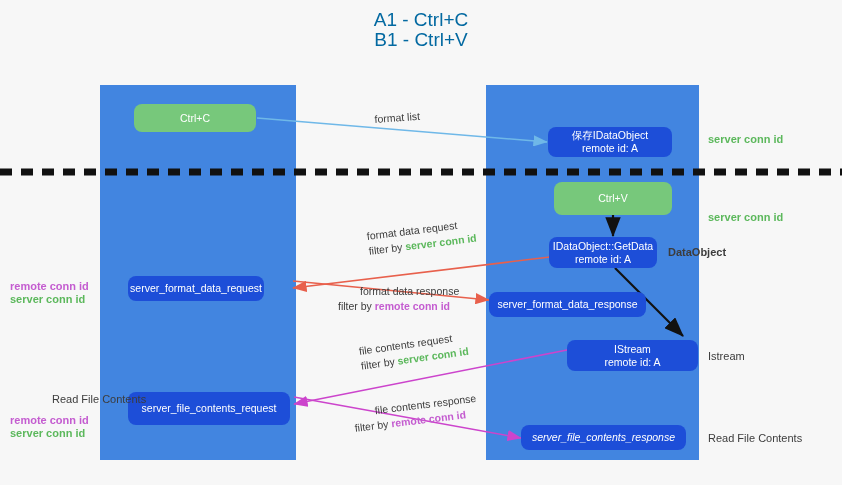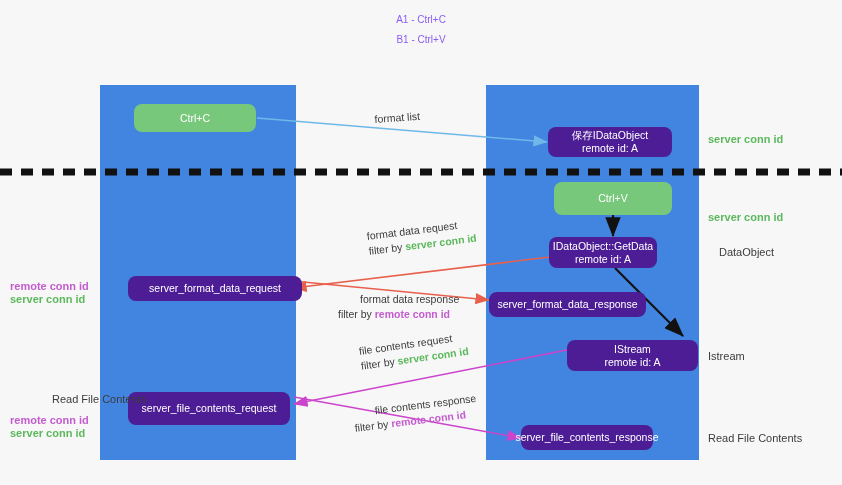--- a/index.html
+++ b/index.html
@@ -11,22 +11,22 @@
     position:relative;
     color:#3c3c3c;
   }
   #stage{position:absolute;left:0;top:0;width:842px;height:485px;}
   .abs{position:absolute;}
 
   
   .title{
     left:0;top:10px;width:842px;
     text-align:center;
-    font-size:10px;line-height:20px;
-    color:#8b5cf6;
+    font-size:19px;line-height:20px;
+    color:#0369a1;
     white-space:pre;
   }
 
   
   .lane-head{
     text-align:center;font-size:11px;line-height:13px;color:#4a4a4a;
     white-space:pre;
   }
 
   
@@ -38,21 +38,21 @@
   .box{
     box-sizing:border-box;
     display:flex;align-items:center;justify-content:center;
     text-align:center;
     color:#ffffff;
     font-size:10.5px;line-height:13px;
     white-space:pre-line;
     border-radius:8px;
   }
   .box.green{background:#77c87b;}
-  .box.orange{background:#4c1d95;}
+  .box.orange{background:#1d4ed8;}
 
   
   .sidelabel{font-size:11px;line-height:14px;color:#3c3c3c;white-space:pre;}
 
   .connlabel{font-size:11px;line-height:14px;font-weight:bold;white-space:pre;}
 
   
   .edgelabel{
     font-size:10.5px;line-height:15px;color:#3c3c3c;white-space:nowrap;
     transform-origin:0 0;
@@ -118,54 +118,54 @@
   <div class="abs box green" style="left:134px;top:104px;width:122px;height:28px;">Ctrl+C</div>
 
   <div class="abs box orange" style="left:548px;top:127px;width:124px;height:30px;">保存IDataObject
 remote id: A</div>
 
   <div class="abs box green" style="left:554px;top:182px;width:118px;height:33px;">Ctrl+V</div>
 
   <div class="abs box orange" style="left:549px;top:237px;width:108px;height:31px;">IDataObject::GetData
 remote id: A</div>
 
-  <div class="abs box orange" style="left:128px;top:276px;width:174px;height:25px;">server_format_data_request</div>
+  <div class="abs box orange" style="left:128px;top:276px;width:136px;height:25px;">server_format_data_request</div>
 
   <div class="abs box orange" style="left:489px;top:292px;width:157px;height:25px;">server_format_data_response</div>
 
   <div class="abs box orange" style="left:567px;top:340px;width:131px;height:31px;">IStream
 remote id: A</div>
 
   <div class="abs box orange" style="left:128px;top:392px;width:162px;height:33px;">server_file_contents_request</div>
 
-  <div class="abs box orange" style="left:521px;top:425px;width:132px;height:25px;">server_file_contents_response</div>
+  <div class="abs box orange" style="left:521px;top:425px;width:165px;height:25px;font-style:italic;">server_file_contents_response</div>
 
   <div class="abs connlabel" style="left:708px;top:132px;color:#5cb85c;">server conn id</div>
   <div class="abs connlabel" style="left:708px;top:210px;color:#5cb85c;">server conn id</div>
-  <div class="abs sidelabel" style="left:719px;top:245px;">DataObject</div>
+  <div class="abs sidelabel" style="left:668px;top:245px;font-weight:bold;">DataObject</div>
   <div class="abs sidelabel" style="left:708px;top:349px;">Istream</div>
   <div class="abs sidelabel" style="left:708px;top:431px;">Read File Contents</div>
 
   <div class="abs connlabel" style="left:10px;top:279px;color:#c45cd0;">remote conn id</div>
   <div class="abs connlabel" style="left:10px;top:292px;color:#5cb85c;">server conn id</div>
 
   <div class="abs sidelabel" style="left:8px;top:392px;margin-left:44px;">Read File Contents</div>
   <div class="abs connlabel" style="left:10px;top:413px;color:#c45cd0;">remote conn id</div>
   <div class="abs connlabel" style="left:10px;top:426px;color:#5cb85c;">server conn id</div>
 
   <div class="abs edgelabel" style="left:374px;top:112px;transform:rotate(-4deg);">format list</div>
 
   <div class="abs edgelabel" style="left:366px;top:229px;transform:rotate(-7deg);">
     <div>format data request</div>
     <div>
       <span>filter by </span><span class="g">server conn id</span>
     </div>
   </div>
 
-  <div class="abs edgelabel" style="left:338px;top:292px;">
+  <div class="abs edgelabel" style="left:338px;top:284px;">
     <div style="padding-left:22px;">format data response</div>
     <div>
       <span>filter by </span><span class="m">remote conn id</span>
     </div>
   </div>
 
   <div class="abs edgelabel" style="left:358px;top:344px;transform:rotate(-8deg);">
     <div>file contents request</div>
     <div>
       <span>filter by </span><span class="g">server conn id</span>

